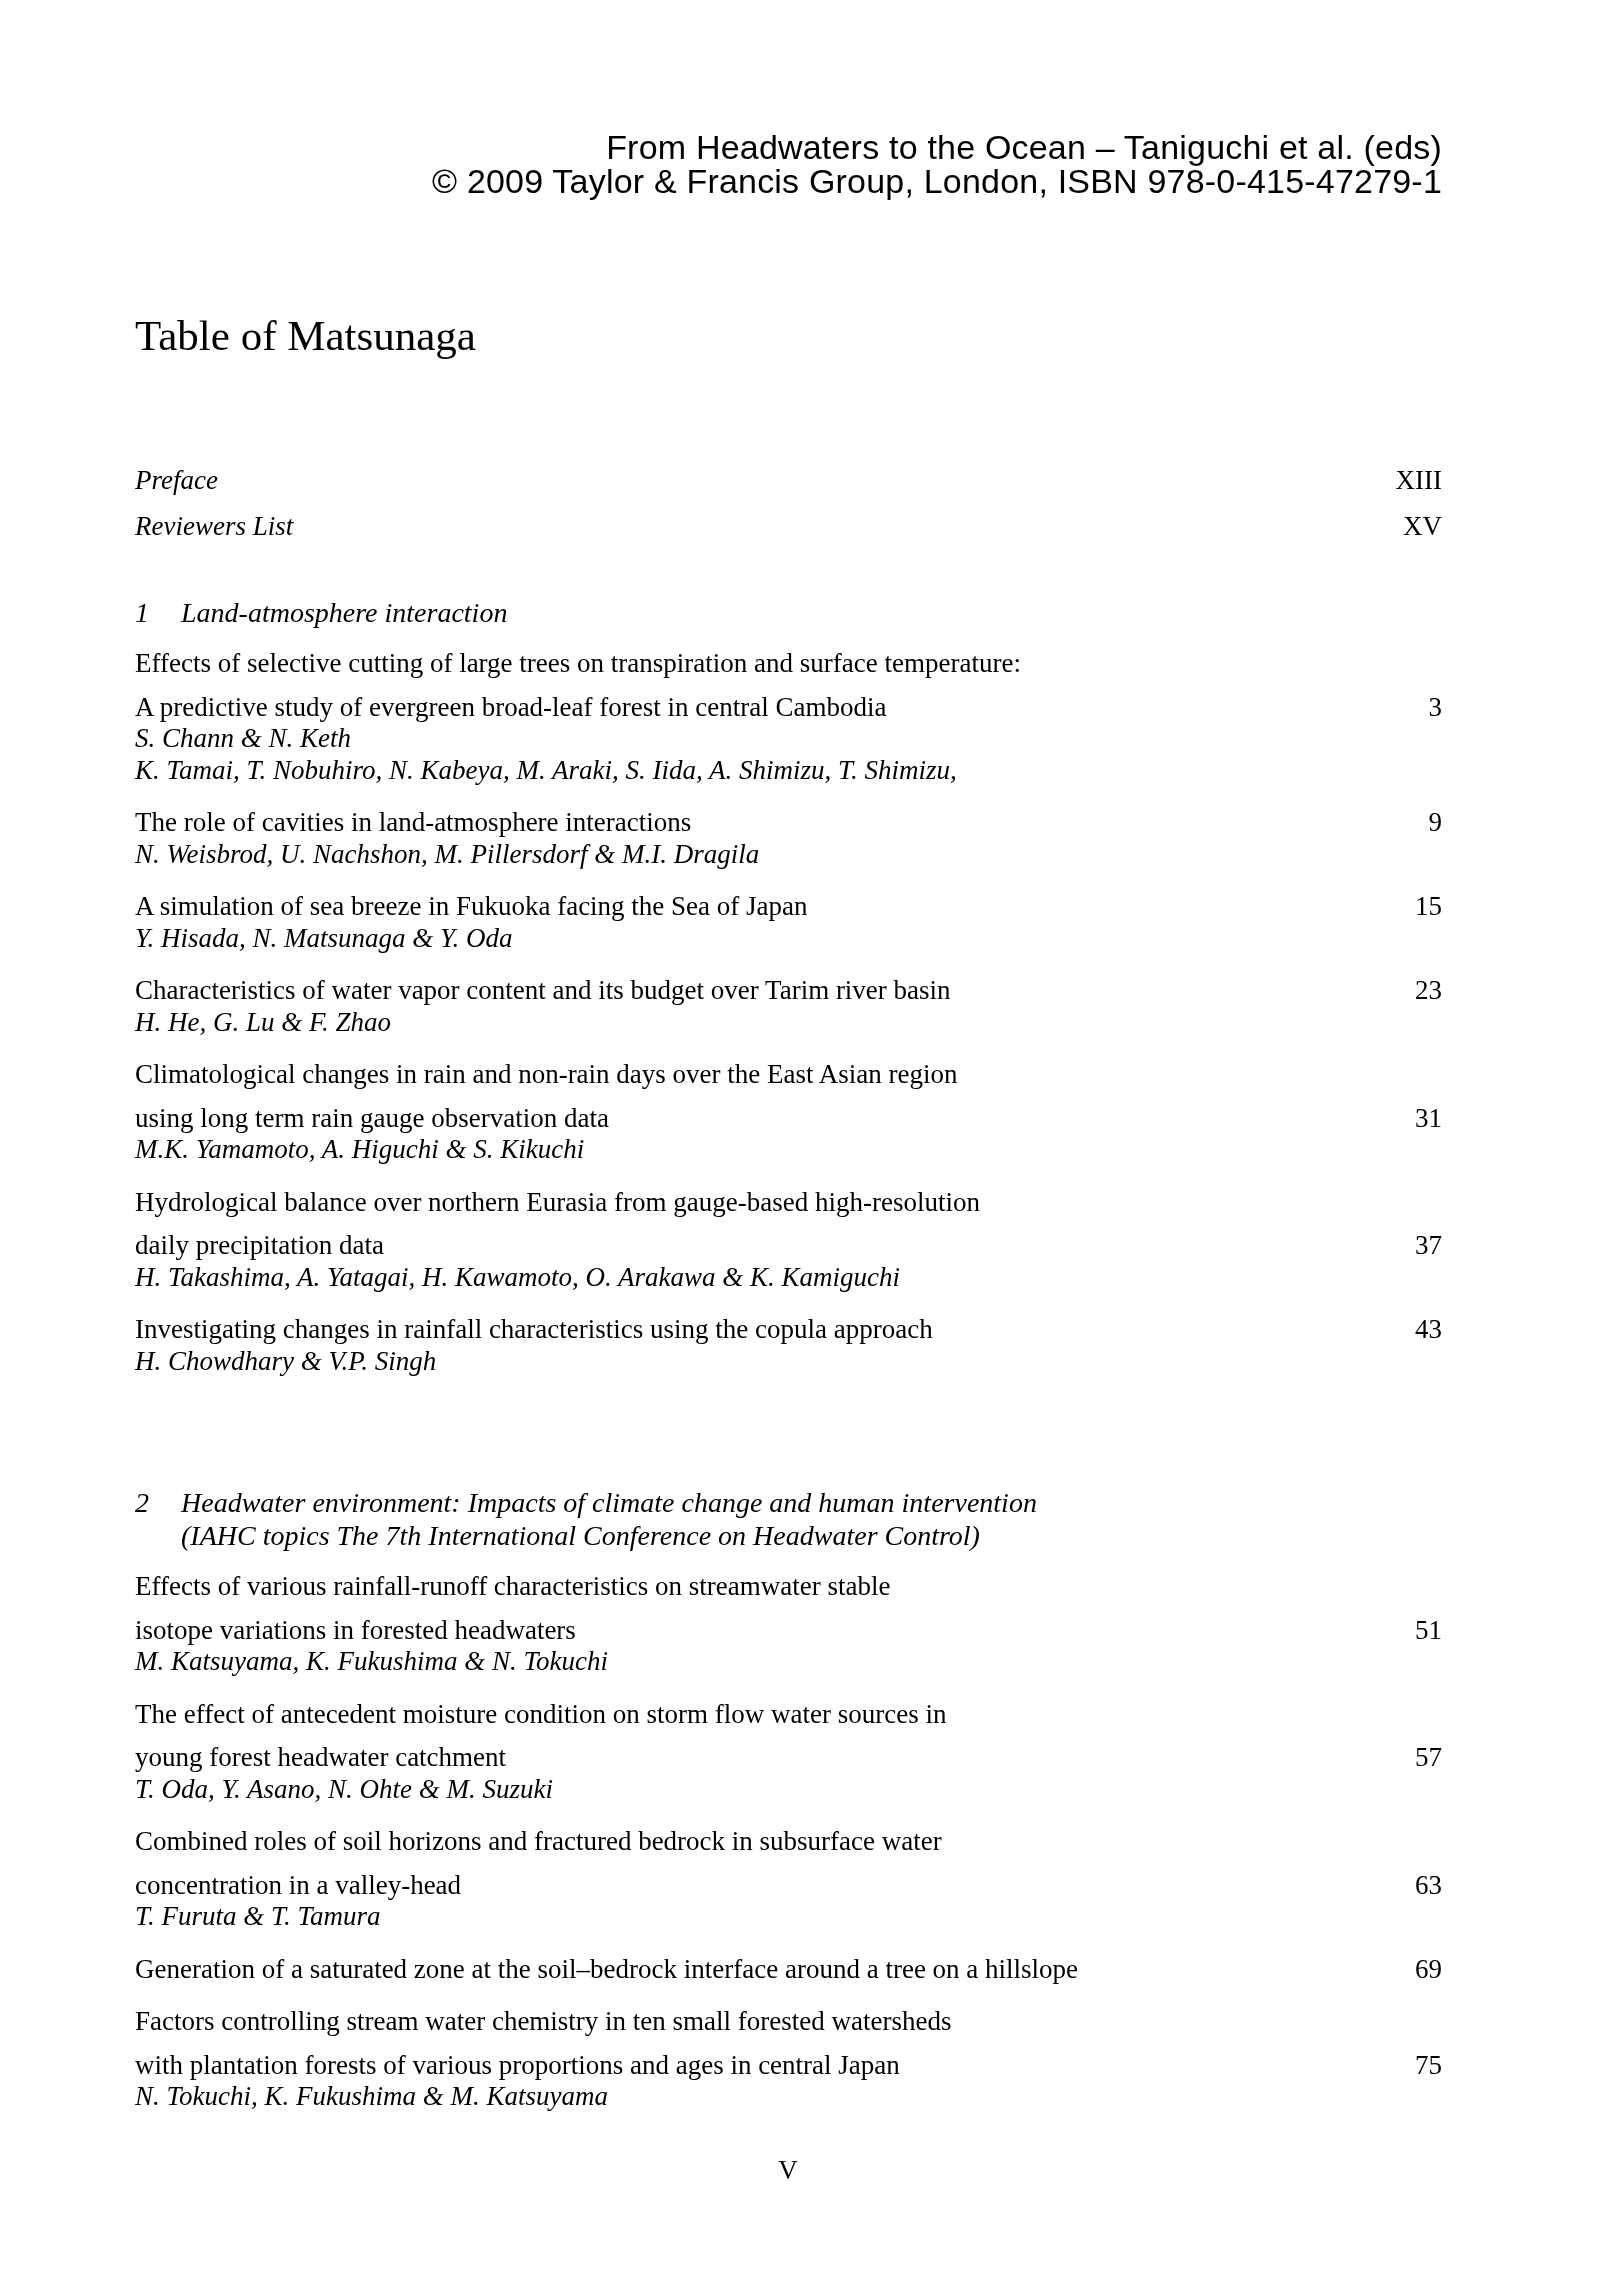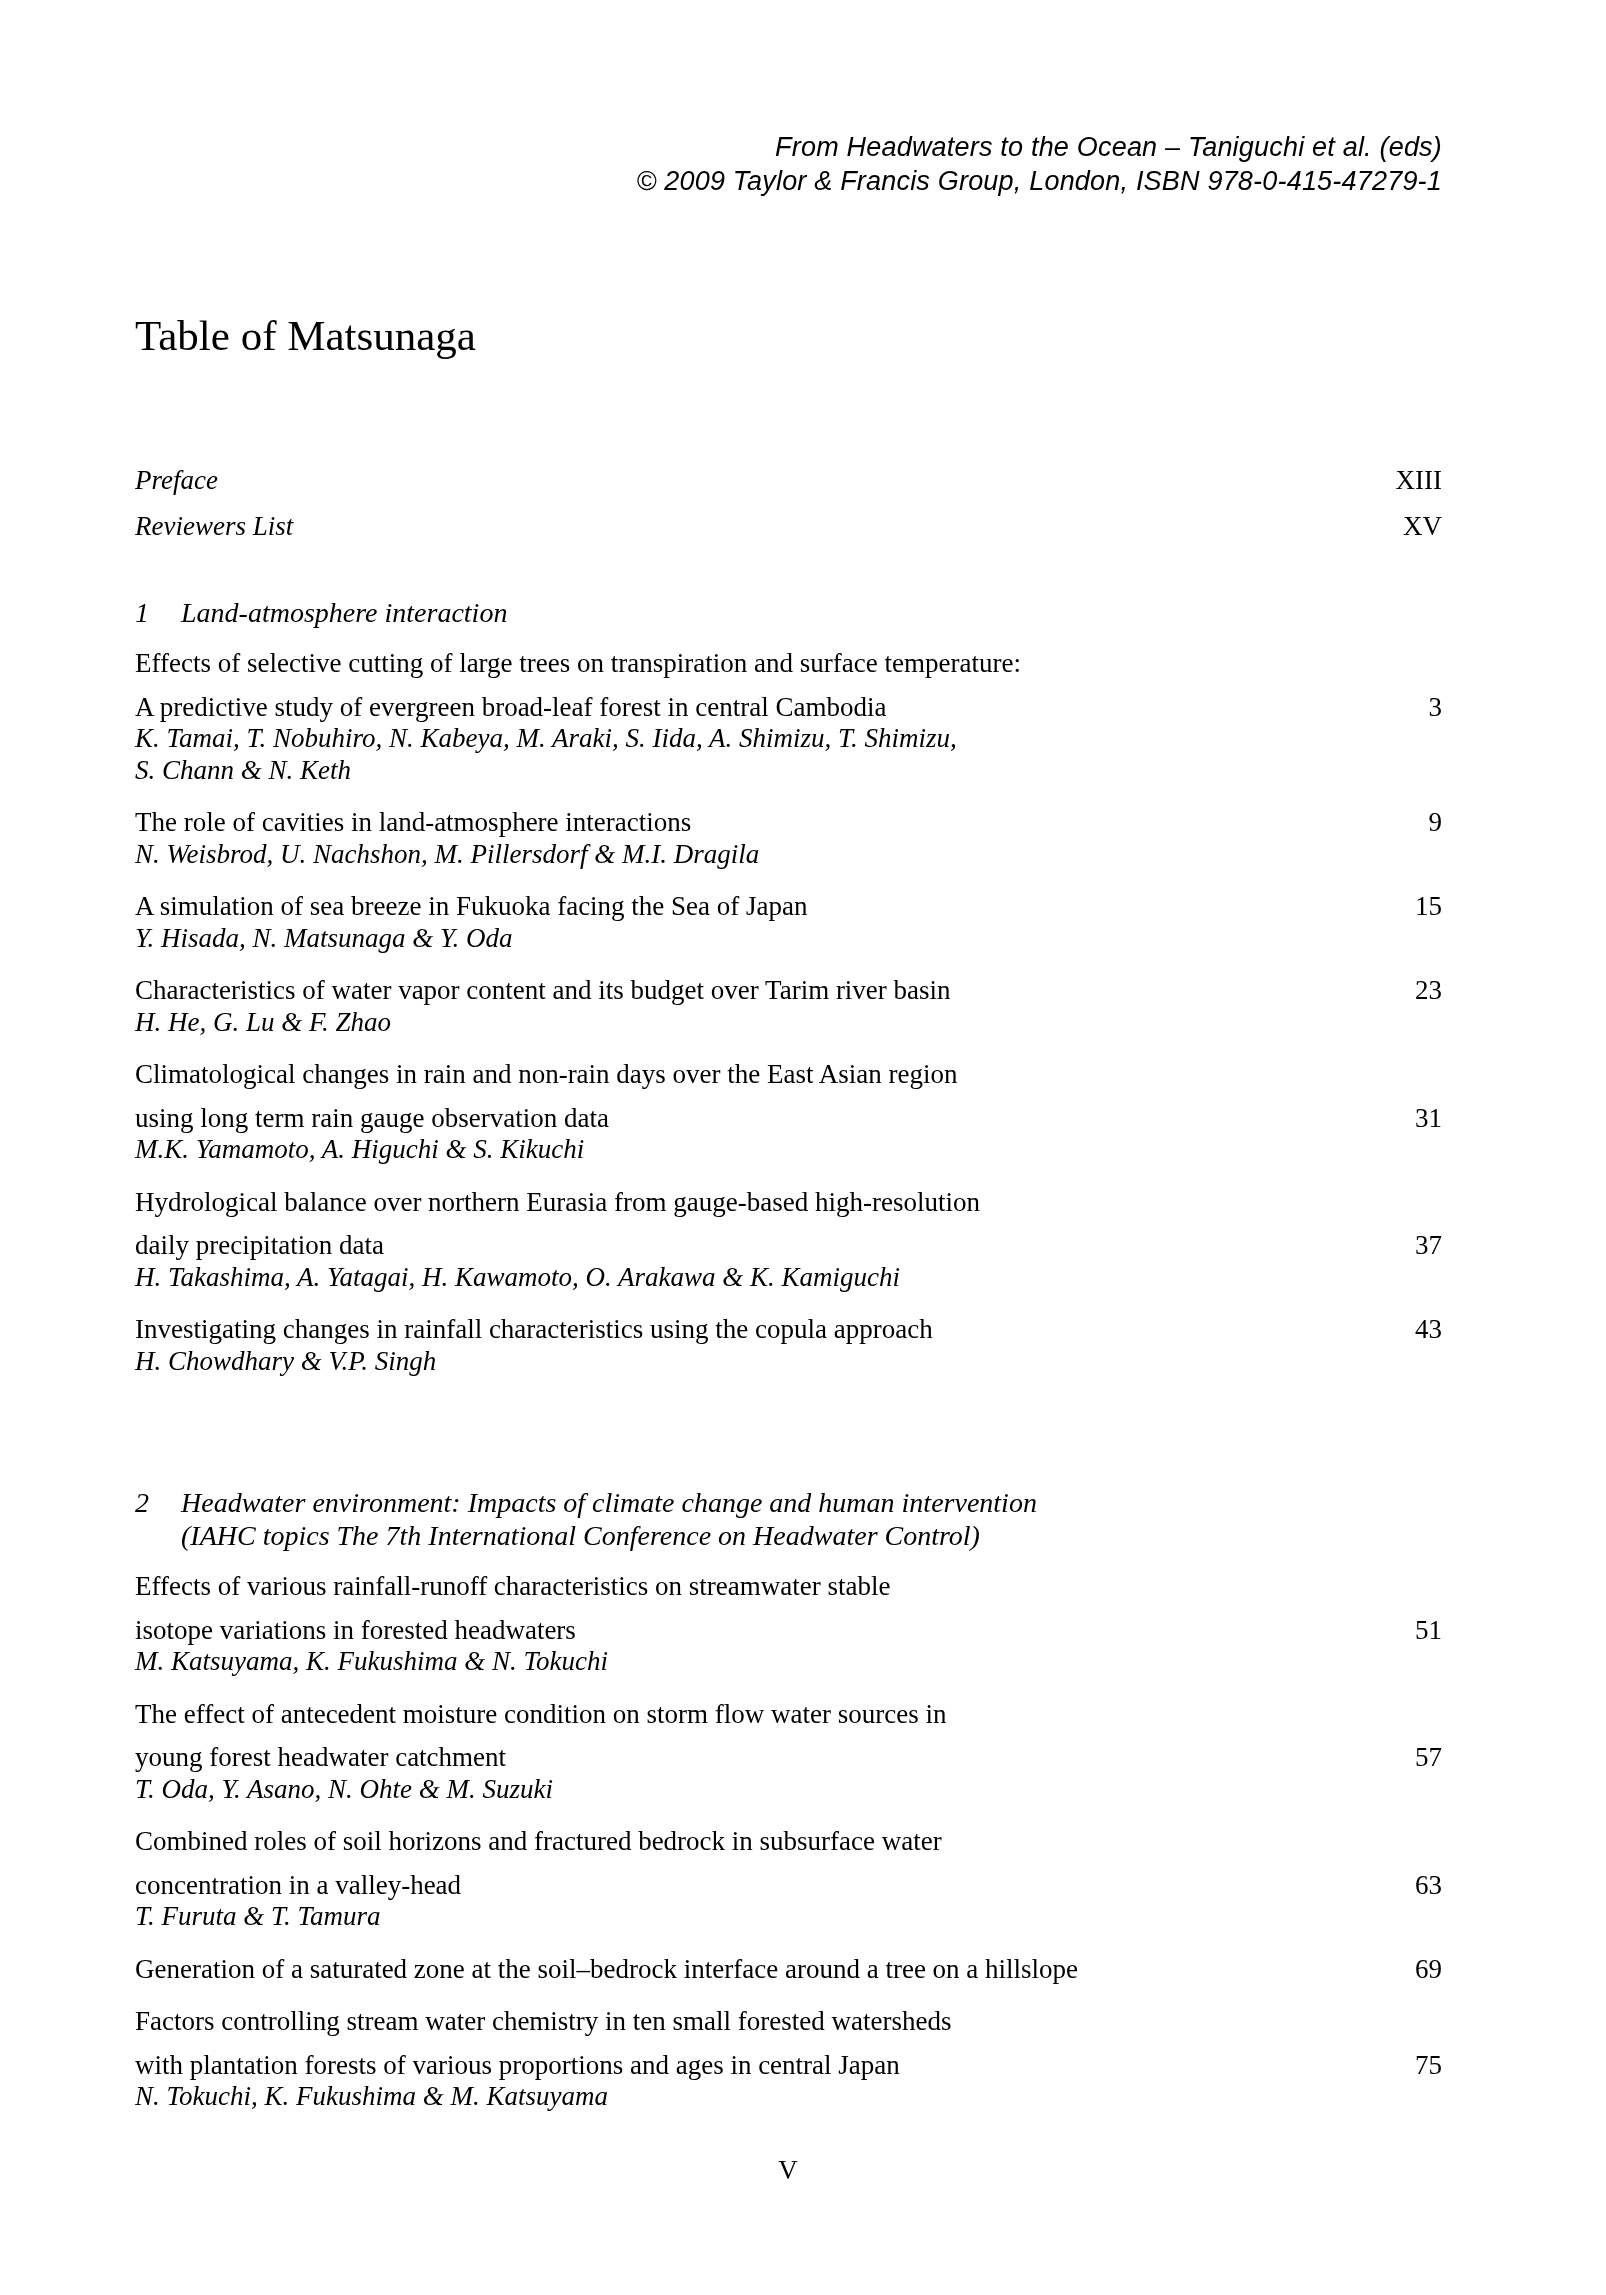--- a/index.html
+++ b/index.html
@@ -15,22 +15,21 @@
   .content {
     position: absolute;
     left: 135px;
     right: 165px;
     top: 0;
   }
   .doc-header {
     margin-top: 130px;
     text-align: right;
     font-family: "Liberation Sans", sans-serif;
-    font-style: italic;
-    font-size: 27px;
+    font-size: 34px;
     line-height: 34px;
     letter-spacing: 0.2px;
   }
   .doc-title {
     margin-top: 114px;
     font-size: 43px;
     line-height: 47px;
     font-weight: normal;
   }
   .front-matter { margin-top: 106px; }
@@ -109,22 +108,22 @@
     </div>
 
     <div class="entry">
       <div class="tline">
         <span>Effects of selective cutting of large trees on transpiration and surface temperature:</span>
       </div>
       <div class="tline">
         <span>A predictive study of evergreen broad-leaf forest in central Cambodia</span>
         <span class="pg">3</span>
       </div>
+      <div class="authors">S. Chann &amp; N. Keth</div>
       <div class="authors">K. Tamai, T. Nobuhiro, N. Kabeya, M. Araki, S. Iida, A. Shimizu, T. Shimizu,</div>
-      <div class="authors">S. Chann &amp; N. Keth</div>
     </div>
 
     <div class="entry">
       <div class="tline">
         <span>The role of cavities in land-atmosphere interactions</span>
         <span class="pg">9</span>
       </div>
       <div class="authors">N. Weisbrod, U. Nachshon, M. Pillersdorf &amp; M.I. Dragila</div>
     </div>
 

